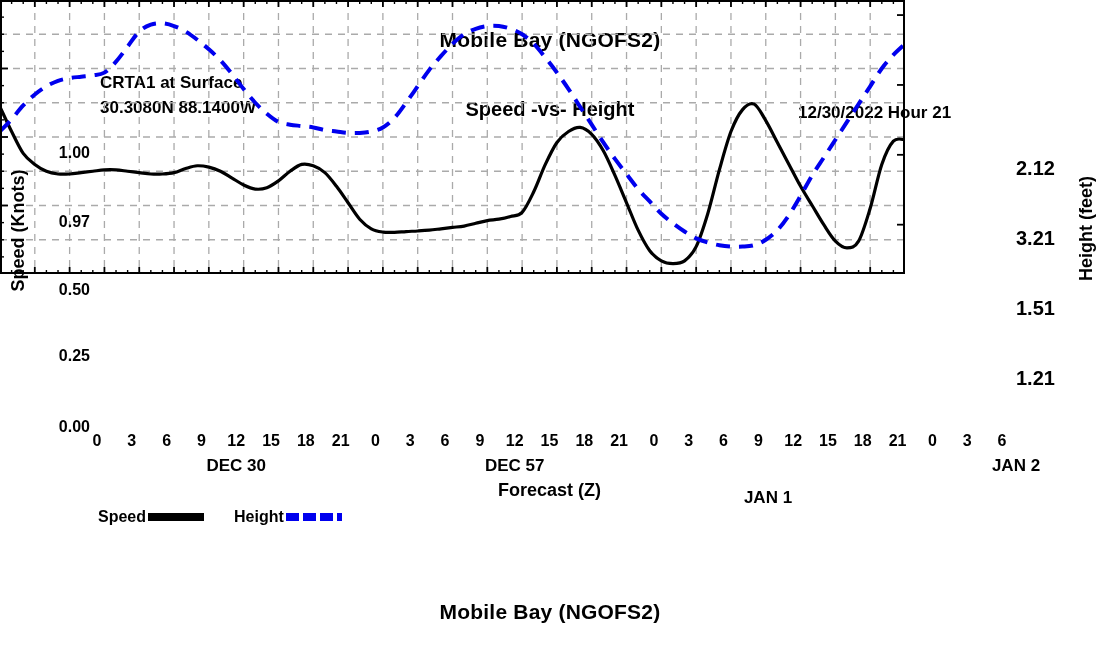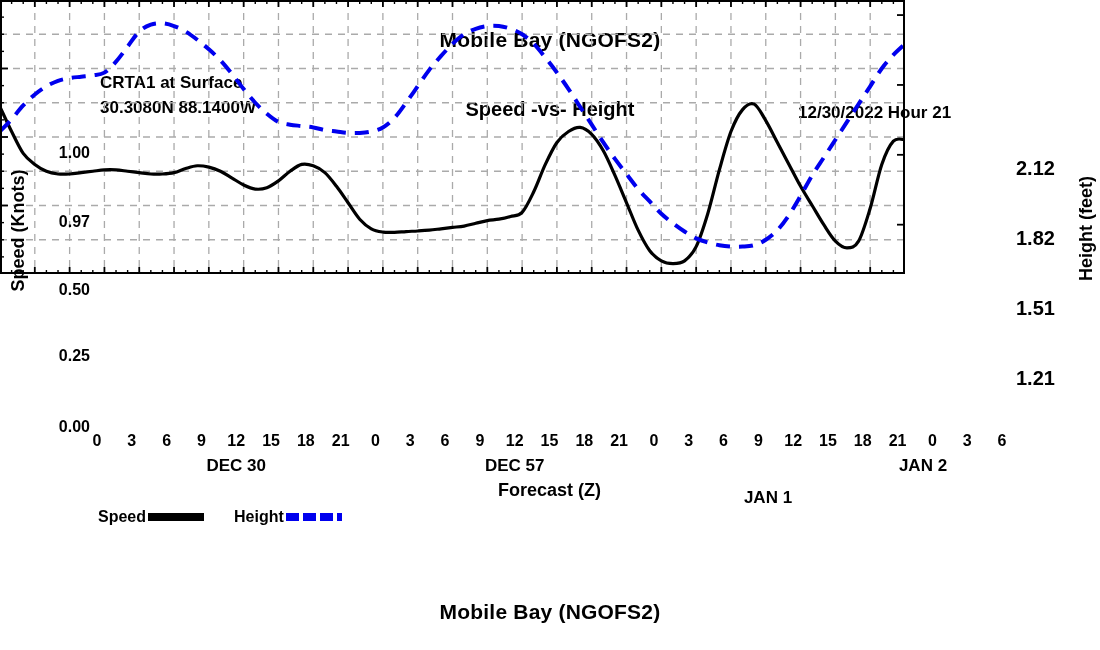--- a/index.html
+++ b/index.html
@@ -396,21 +396,21 @@
 <div id="ylabels-left">
     <div class="ylabel-left" style="top: 274px;">0.00</div>
     <div class="ylabel-left" style="top: 203px;">0.25</div>
     <div class="ylabel-left" style="top: 137px;">0.50</div>
     <div class="ylabel-left" style="top: 68.5px;">0.97</div>
     <div class="ylabel-left" style="top: 0px; text-align: center;">1.00</div>
   </div>
 <div id="ylabels-right">
     <div class="ylabel-right" style="top: 224.68px;">1.21</div>
     <div class="ylabel-right" style="top: 154.81px;">1.51</div>
-    <div class="ylabel-right" style="top: 84.94px;">1.82</div>
+    <div class="ylabel-right" style="top: 84.94px;">3.21</div>
     <div class="ylabel-right" style="top: 15.07px;">2.12</div>
   </div>
 <div id="xtick-labels">
     <div class="xtick" style="left: 0px;">0</div>
     <div class="xtick" style="left: 34.8077px;">3</div>
     <div class="xtick" style="left: 69.6154px;">6</div>
     <div class="xtick" style="left: 104.423px;">9</div>
     <div class="xtick" style="left: 139.231px;">12</div>
     <div class="xtick" style="left: 174.038px;">15</div>
     <div class="xtick" style="left: 208.846px;">18</div>
@@ -432,21 +432,21 @@
     <div class="xtick" style="left: 765.769px;">18</div>
     <div class="xtick" style="left: 800.577px;">21</div>
     <div class="xtick" style="left: 835.385px;">0</div>
     <div class="xtick" style="left: 870.192px;">3</div>
     <div class="xtick" style="left: 905px;">6</div>
   </div>
 <div id="xday-labels">
     <div class="xday" style="left: 139.231px;">DEC 30</div>
     <div class="xday" style="left: 417.692px;">DEC 57</div>
     <div class="xday" style="left: 671px; margin-top: 32px;">JAN 1</div>
-    <div class="xday" style="left: 826px; text-align: center;">JAN 2</div>
+    <div class="xday" style="left: 919px; text-align: center;">JAN 2</div>
   </div>
 <div id="xaxis-title">Forecast (Z)</div>
 
 <div id="legend">
   <div class="legend-item">
     <span class="legend-label">Speed</span>
     <span class="legend-swatch" id="swatch-speed" style="background: rgb(0, 0, 0);"></span>
   </div>
   <div class="legend-gap"></div>
   <div class="legend-item">

